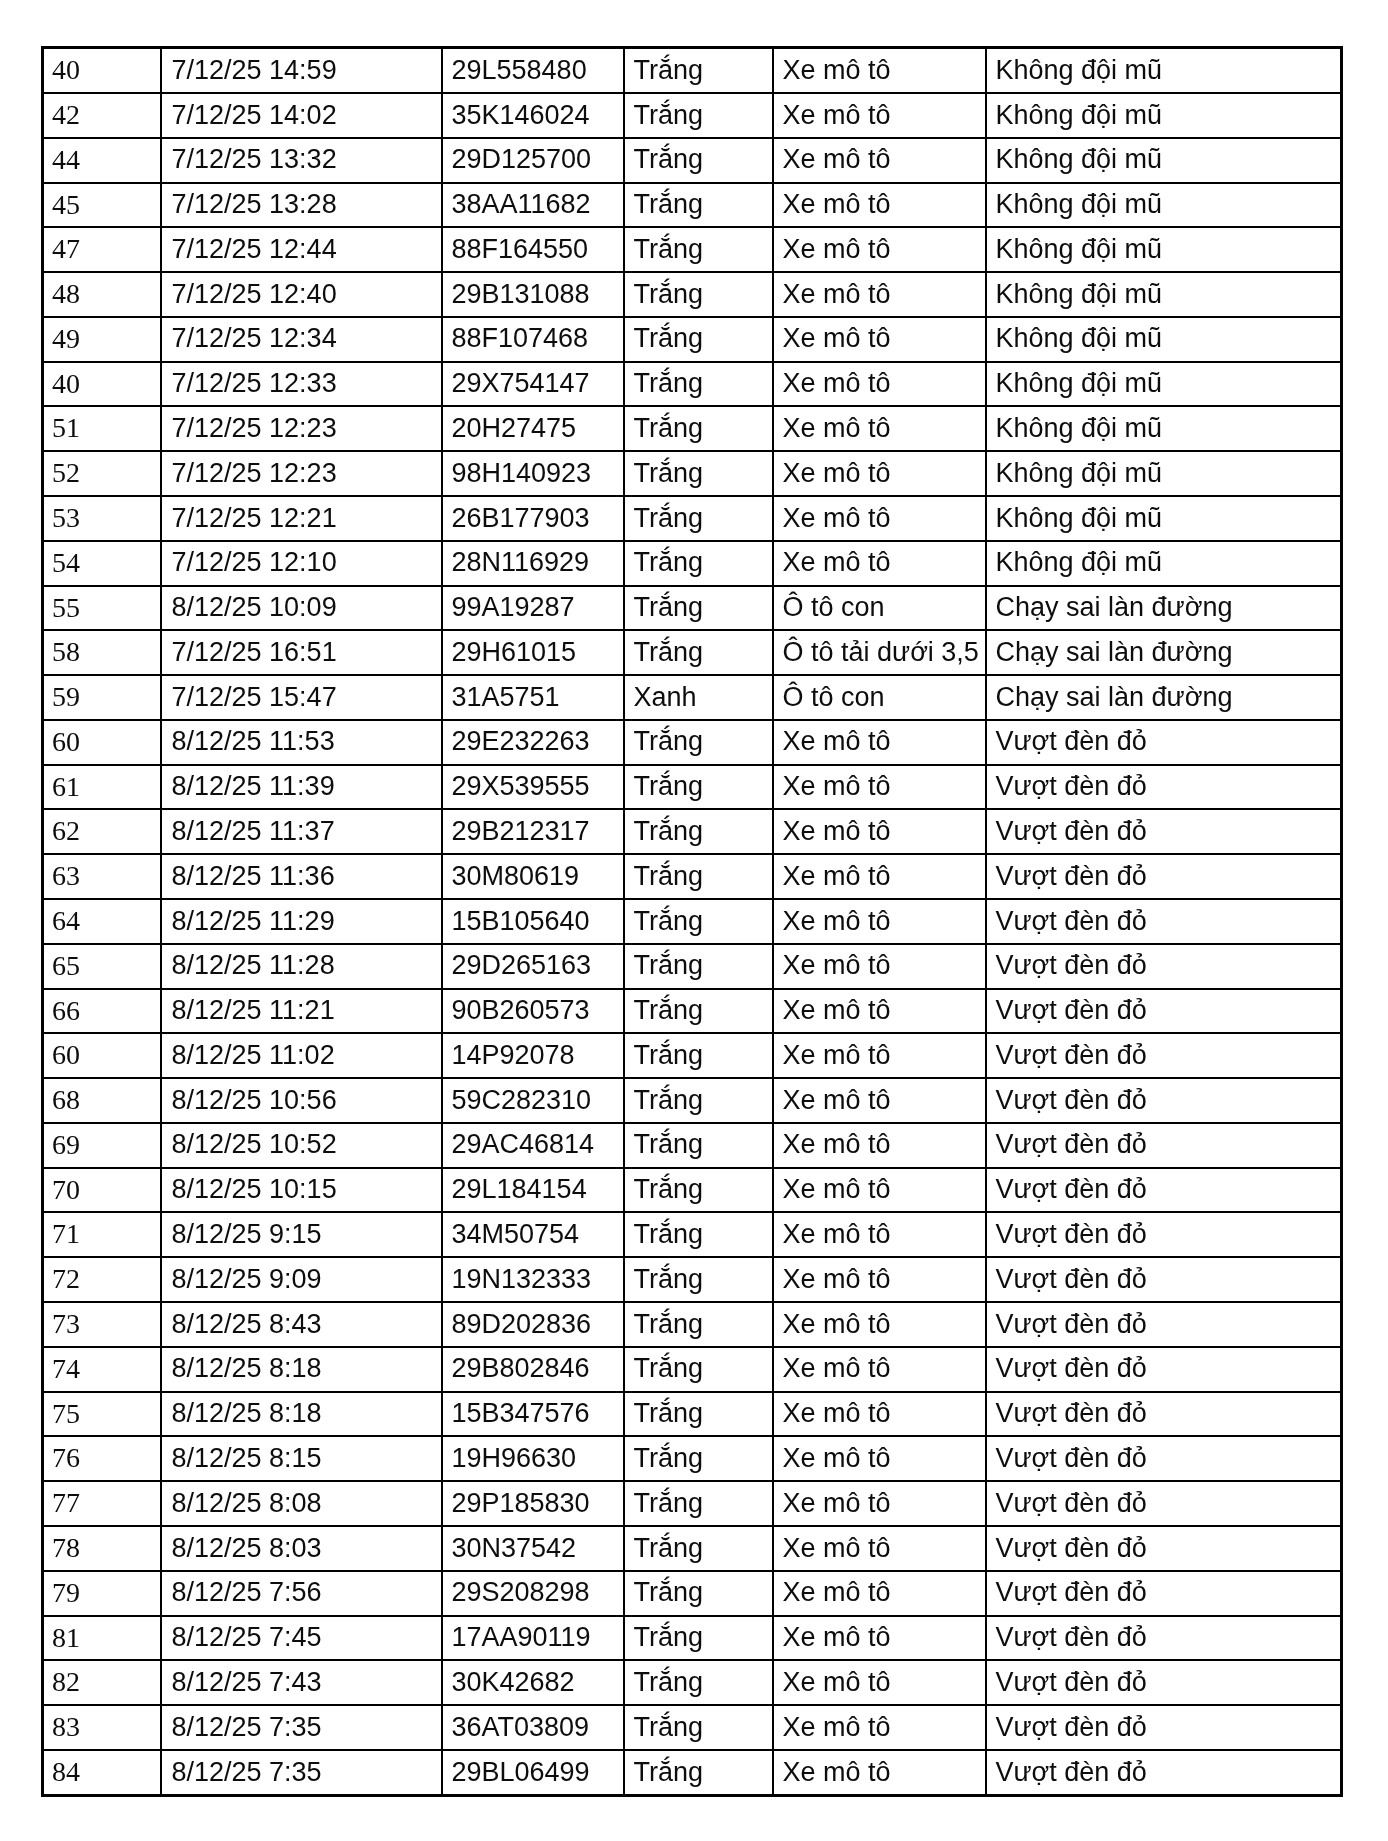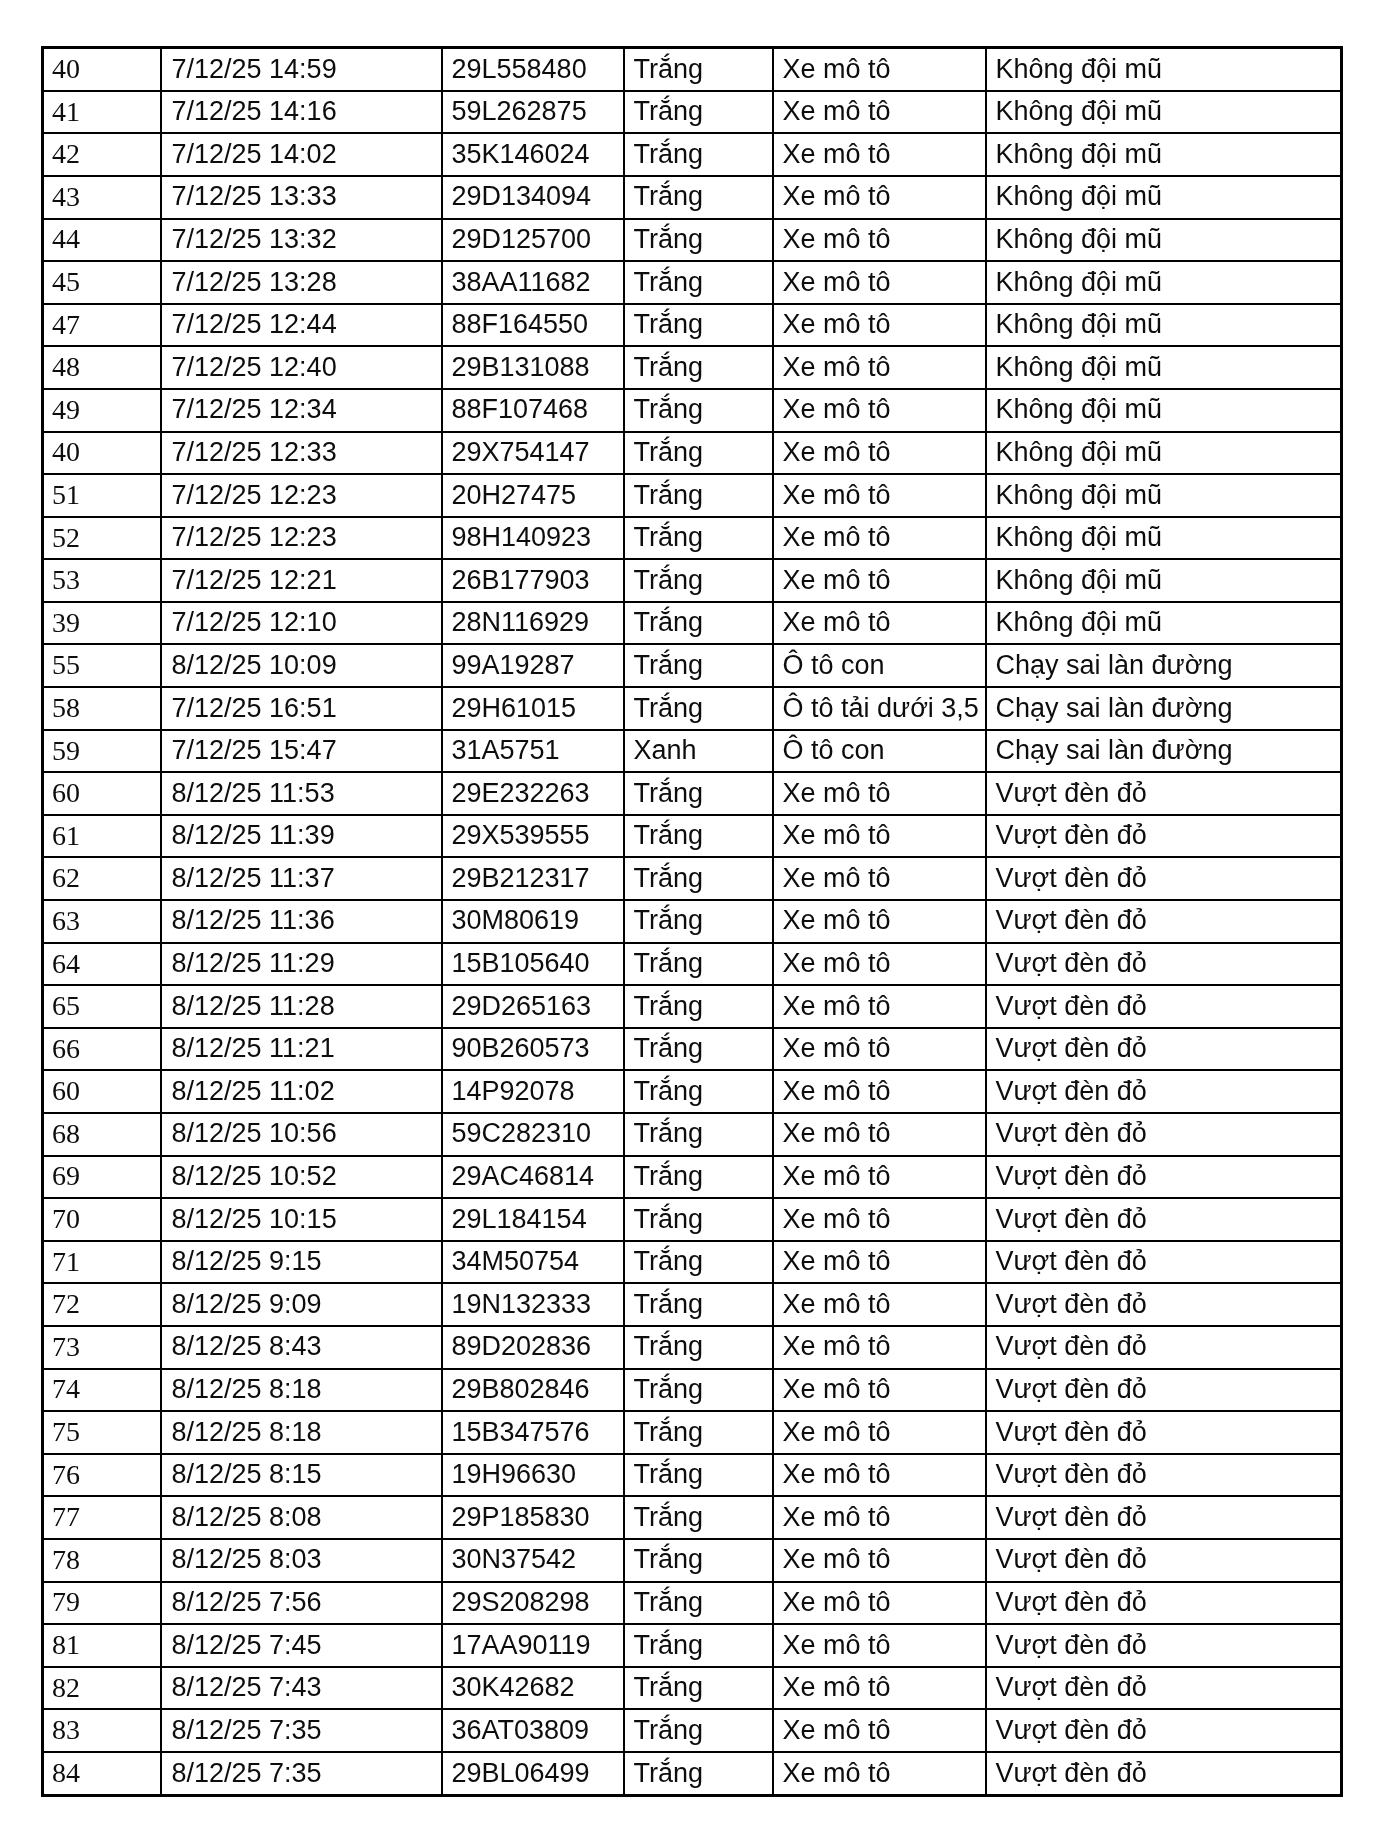--- a/index.html
+++ b/index.html
@@ -71,44 +71,28 @@
     <tbody>
         <tr>
           <td class="col-stt">40</td>
           <td class="col-datetime">7/12/25 14:59</td>
           <td class="col-plate">29L558480</td>
           <td class="col-color">Trắng</td>
           <td class="col-vehicle">Xe mô tô</td>
           <td class="col-violation">Không đội mũ</td>
         </tr>
         <tr>
-          <td class="col-stt">41</td>
-          <td class="col-datetime">7/12/25 14:16</td>
-          <td class="col-plate">59L262875</td>
-          <td class="col-color">Trắng</td>
-          <td class="col-vehicle">Xe mô tô</td>
-          <td class="col-violation">Không đội mũ</td>
-        </tr>
-        <tr>
           <td class="col-stt">42</td>
           <td class="col-datetime">7/12/25 14:02</td>
           <td class="col-plate">35K146024</td>
           <td class="col-color">Trắng</td>
           <td class="col-vehicle">Xe mô tô</td>
           <td class="col-violation">Không đội mũ</td>
         </tr>
         <tr>
-          <td class="col-stt">43</td>
-          <td class="col-datetime">7/12/25 13:33</td>
-          <td class="col-plate">29D134094</td>
-          <td class="col-color">Trắng</td>
-          <td class="col-vehicle">Xe mô tô</td>
-          <td class="col-violation">Không đội mũ</td>
-        </tr>
-        <tr>
           <td class="col-stt">44</td>
           <td class="col-datetime">7/12/25 13:32</td>
           <td class="col-plate">29D125700</td>
           <td class="col-color">Trắng</td>
           <td class="col-vehicle">Xe mô tô</td>
           <td class="col-violation">Không đội mũ</td>
         </tr>
         <tr>
           <td class="col-stt">45</td>
           <td class="col-datetime">7/12/25 13:28</td>
@@ -167,21 +151,21 @@
         </tr>
         <tr>
           <td class="col-stt">53</td>
           <td class="col-datetime">7/12/25 12:21</td>
           <td class="col-plate">26B177903</td>
           <td class="col-color">Trắng</td>
           <td class="col-vehicle">Xe mô tô</td>
           <td class="col-violation">Không đội mũ</td>
         </tr>
         <tr>
-          <td class="col-stt">39</td>
+          <td class="col-stt">54</td>
           <td class="col-datetime">7/12/25 12:10</td>
           <td class="col-plate">28N116929</td>
           <td class="col-color">Trắng</td>
           <td class="col-vehicle">Xe mô tô</td>
           <td class="col-violation">Không đội mũ</td>
         </tr>
         <tr>
           <td class="col-stt">55</td>
           <td class="col-datetime">8/12/25 10:09</td>
           <td class="col-plate">99A19287</td>

